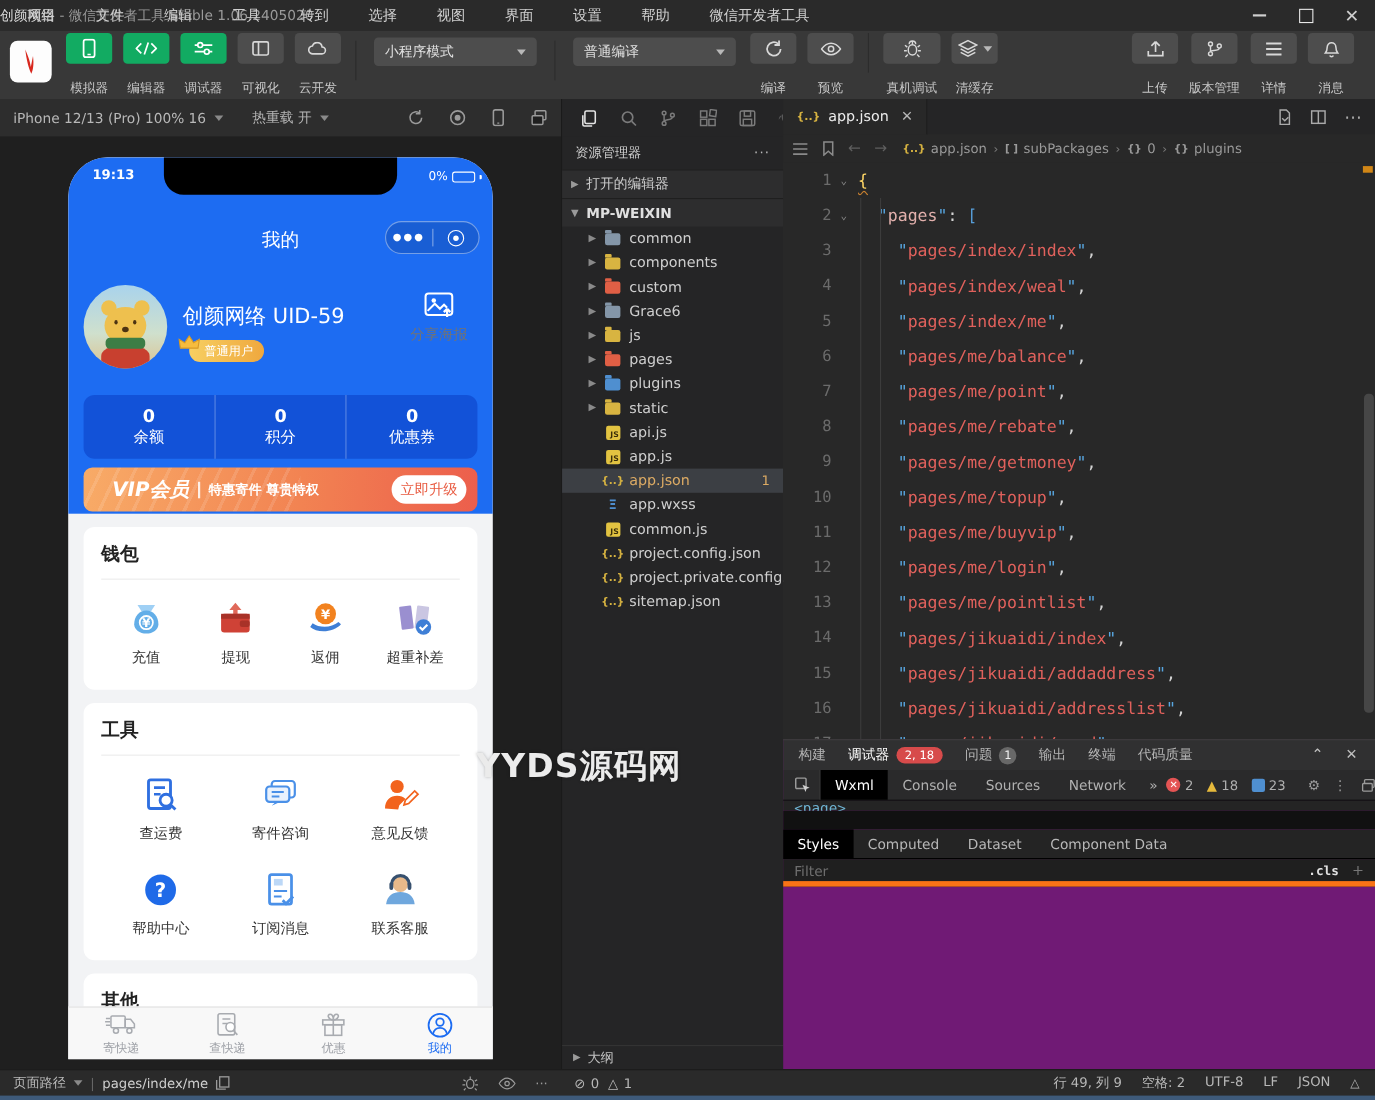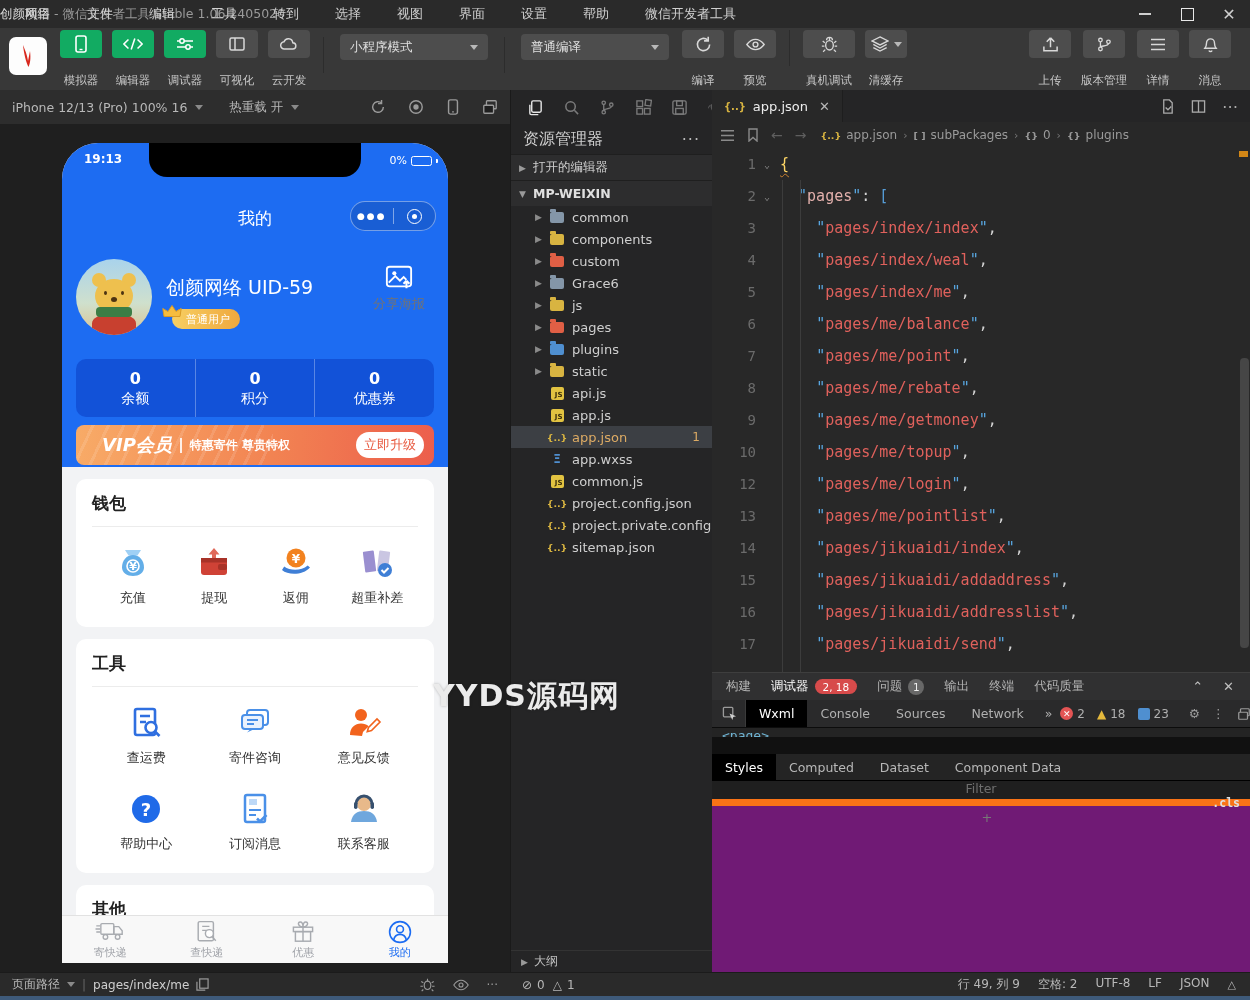--- a/index.html
+++ b/index.html
@@ -117,21 +117,21 @@
 .ptab .t-ic svg { height:24px; width:32px; }
 .ptab .t-lbl { font-size:11px; color:#9fa2a8; margin-top:1px; }
 .ptab.active .t-lbl { color:#1c6cf2; }
 
 
 #sidebar { position:absolute; left:510px; top:90px; width:202px; height:882px; background:#252526;
   border-left:1px solid #1a1a1a; color:#cfcfcf; }
 #activitybar { height:34px; display:flex; align-items:center; gap:19px; padding:0 0 0 16px; background:#252526; }
 #activitybar .act { opacity:.62; }
 #activitybar .act.on { opacity:1; }
-#explorer-head { height:30px; display:flex; align-items:center; padding:0 12px; font-size:16px; color:#cfcfcf; }
+#explorer-head { height:30px; display:flex; align-items:center; padding:0 12px; font-size:12px; color:#cfcfcf; }
 #explorer-head .more { margin-left:auto; letter-spacing:1px; color:#bbb; }
 .sec-row { height:26px; display:flex; align-items:center; background:#2d2d2e; font-size:12.5px; padding:0 8px;
   border-top:1px solid #1f1f1f; }
 .sec-row .tw { width:14px; color:#9a9a9a; font-size:9px; }
 .sec-row.root { font-weight:bold; color:#e0e0e0; }
 #tree { font-size:13px; }
 .trow { height:22px; display:flex; align-items:center; padding-left:24px; cursor:default; white-space:nowrap; }
 .trow.sel { background:#3c3f44; color:#ddab64; }
 .trow .tw { width:14px; color:#8a8a8a; font-size:9px; flex:none; }
 .trow .ficon { width:16px; height:14px; margin-right:7px; flex:none; display:flex; align-items:center; justify-content:center; }
@@ -202,22 +202,22 @@
 .ic-warn { color:#e5b93c; font-size:12px; }
 .ic-info { width:12px; height:12px; background:#4f8fd0; border-radius:2px; }
 #dt-counts .gear,#dt-counts .kebab,#dt-counts .undock { color:#9a9a9a; margin-left:8px; }
 #clip-node { height:9px; overflow:hidden; background:#242424; font-family:"DejaVu Sans Mono","Liberation Mono",monospace;
   font-size:13px; color:#6fb3d2; padding-left:10px; }
 #dbg-gap { height:17px; background:#111; }
 #styles-row { height:27px; background:#242424; border-bottom:1px solid #000; display:flex; align-items:center;
   font-size:12.5px; color:#b8b8b8; }
 .st-tab { padding:0 13px; height:100%; display:flex; align-items:center; }
 .st-tab.active { background:#000; color:#fff; }
-#filter-row { height:25px; background:#1f1f1f; border-bottom:7px solid #f97316; display:flex; align-items:center;
-  font-size:12.5px; color:#6e6e6e; padding:0 10px;flex-direction:column; }
+#filter-row { height:25px; background:#1f1f1f; border-bottom:5px solid #f97316; display:flex; align-items:center;
+  font-size:12.5px; color:#6e6e6e; padding:0 10px; }
 #filter-row .cls { margin-left:auto; color:#e0e0e0; font-family:"DejaVu Sans Mono","Liberation Mono",monospace;
   font-size:11.5px; font-weight:bold; }
 #filter-row .plus { color:#777; margin-left:12px; font-size:13px; }
 
 
 #statusbar { position:absolute; left:0; bottom:0; width:1250px; height:28px; background:#2a2a2a;
   border-top:1px solid #1b1b1b; display:flex; font-size:12px; color:#b8b8b8; }
 #statusbar::after { content:""; position:absolute; left:0; bottom:0; width:100%; height:4px; background:#3e5a7a; }
 #sb-left { width:510px; display:flex; align-items:center; padding:0 12px 4px 12px; gap:7px; }
 #sb-left .sep { color:#666; }
@@ -950,20 +950,24 @@
     <span class="lcontent"><span>    </span><span class="c-q">"</span><span class="c-str">pages/me/rebate</span><span class="c-q">"</span><span class="c-punc">,</span></span></div>
           <div class="cline">
     <span class="lnum">9</span>
     <span class="lfold"></span>
     <span class="lcontent"><span>    </span><span class="c-q">"</span><span class="c-str">pages/me/getmoney</span><span class="c-q">"</span><span class="c-punc">,</span></span></div>
           <div class="cline">
     <span class="lnum">10</span>
     <span class="lfold"></span>
     <span class="lcontent"><span>    </span><span class="c-q">"</span><span class="c-str">pages/me/topup</span><span class="c-q">"</span><span class="c-punc">,</span></span></div>
           <div class="cline">
+    <span class="lnum">11</span>
+    <span class="lfold"></span>
+    <span class="lcontent"><span>    </span><span class="c-q">"</span><span class="c-str">pages/me/buyvip</span><span class="c-q">"</span><span class="c-punc">,</span></span></div>
+          <div class="cline">
     <span class="lnum">12</span>
     <span class="lfold"></span>
     <span class="lcontent"><span>    </span><span class="c-q">"</span><span class="c-str">pages/me/login</span><span class="c-q">"</span><span class="c-punc">,</span></span></div>
           <div class="cline">
     <span class="lnum">13</span>
     <span class="lfold"></span>
     <span class="lcontent"><span>    </span><span class="c-q">"</span><span class="c-str">pages/me/pointlist</span><span class="c-q">"</span><span class="c-punc">,</span></span></div>
           <div class="cline">
     <span class="lnum">14</span>
     <span class="lfold"></span>

